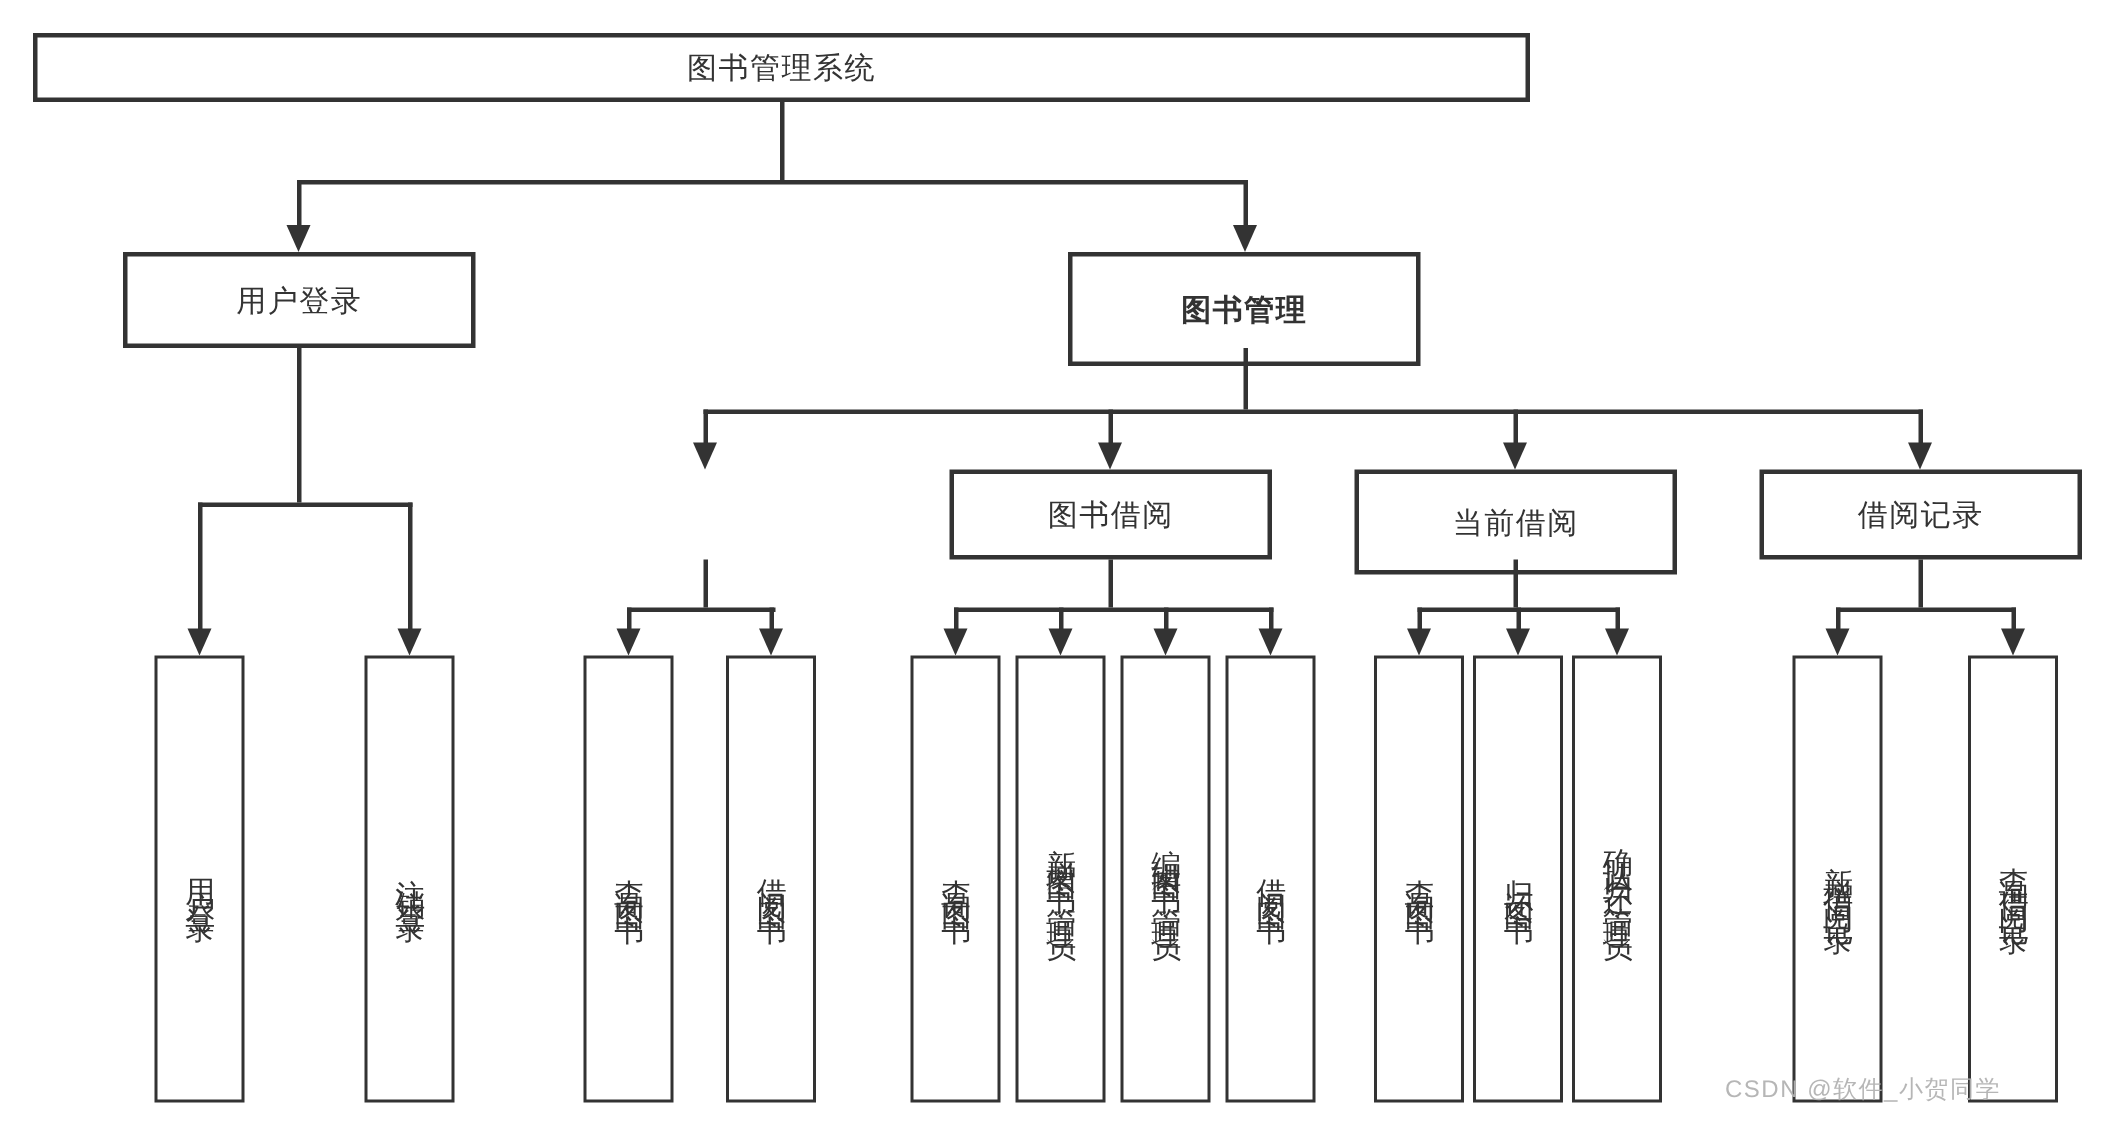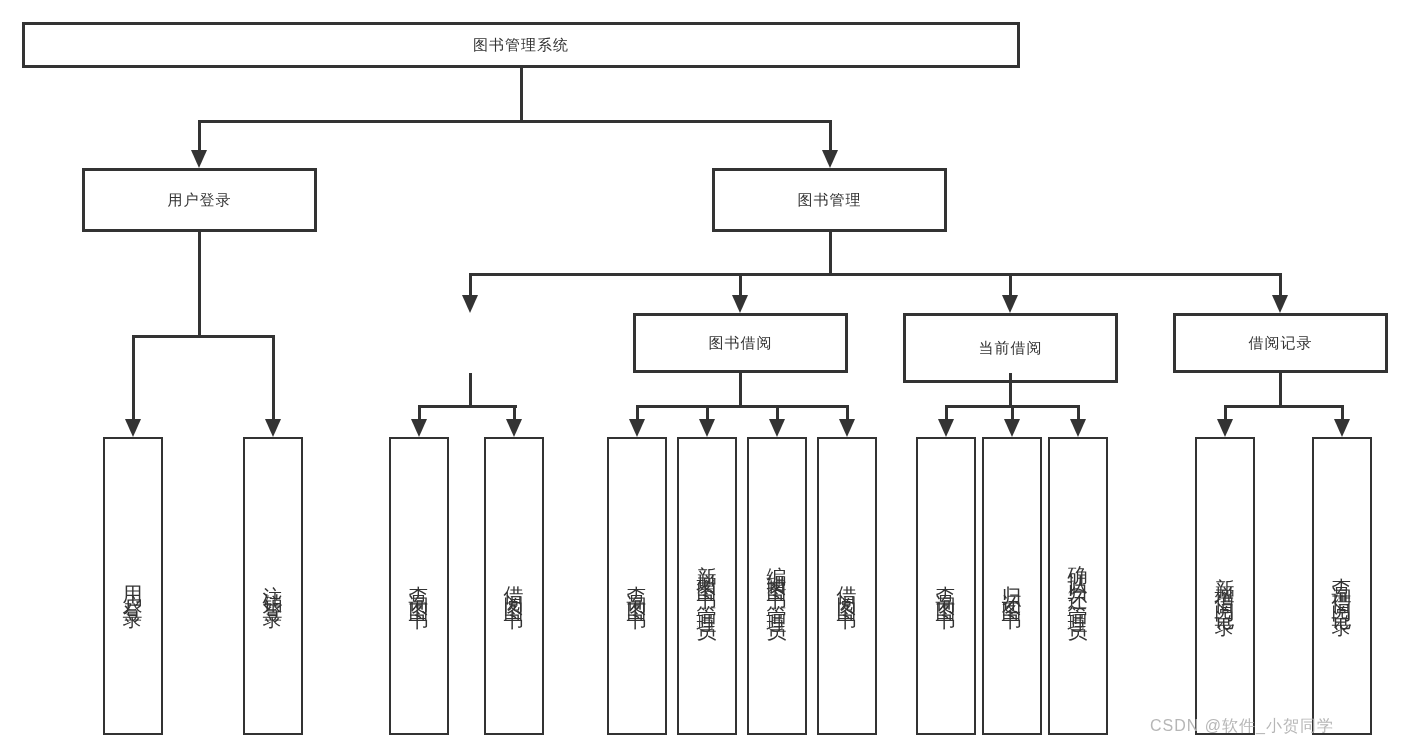--- a/index.html
+++ b/index.html
@@ -19,21 +19,21 @@
     overflow:hidden;
   }
   .box{
     position:absolute;
     border:3px solid var(--line);
     background:#ffffff;
     display:flex;
     align-items:center;
     justify-content:center;
     color:var(--text);
-    font-size:15px;
+    font-size:20px;
     letter-spacing:1px;
   }
   .leaf{
     position:absolute;
     border:2px solid var(--line);
     background:#ffffff;
     width:60px;
     top:437px;
     height:298px;
     display:flex;
@@ -73,21 +73,21 @@
 <div class="canvas">
 
   <div class="box" style="left:22px;top:22px;width:998px;height:46px;">
     <span>图书管理系统</span>
   </div>
 
   <div class="box" style="left:82px;top:168px;width:235px;height:64px;">
     <span>用户登录</span>
   </div>
 
-  <div class="box" style="left:712px;top:168px;width:235px;height:64px;">
+  <div class="box" style="left:712px;top:168px;width:235px;height:76px;font-weight:bold;">
     <span>图书管理</span>
   </div>
 
 
   <div class="box" style="left:633px;top:313px;width:215px;height:60px;">
     <span>图书借阅</span>
   </div>
 
   <div class="box" style="left:903px;top:313px;width:215px;height:70px;">
     <span>当前借阅</span>

